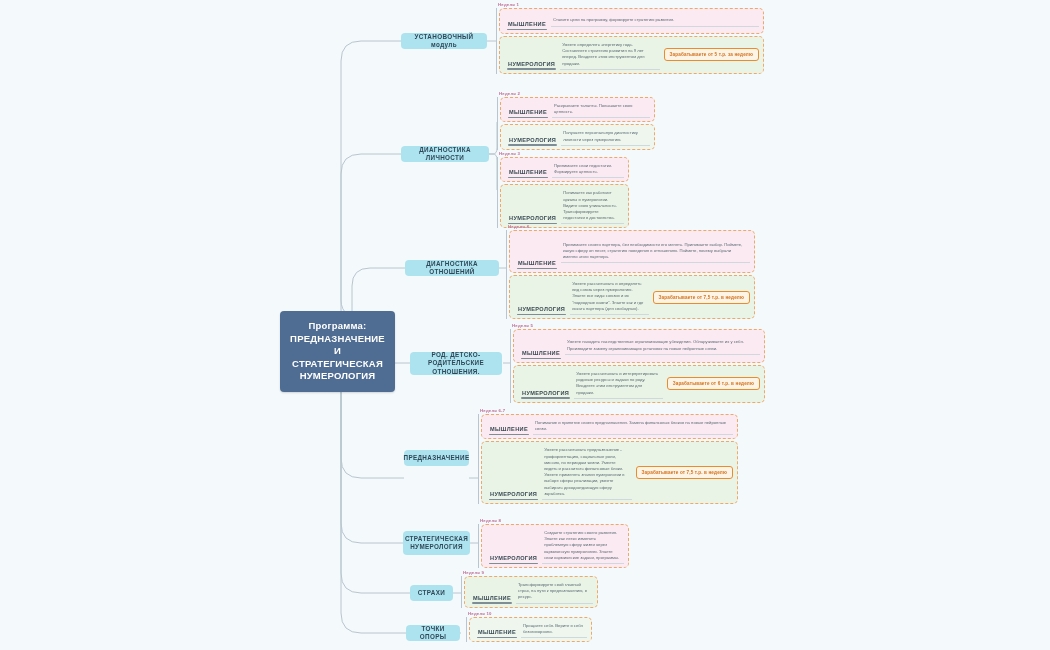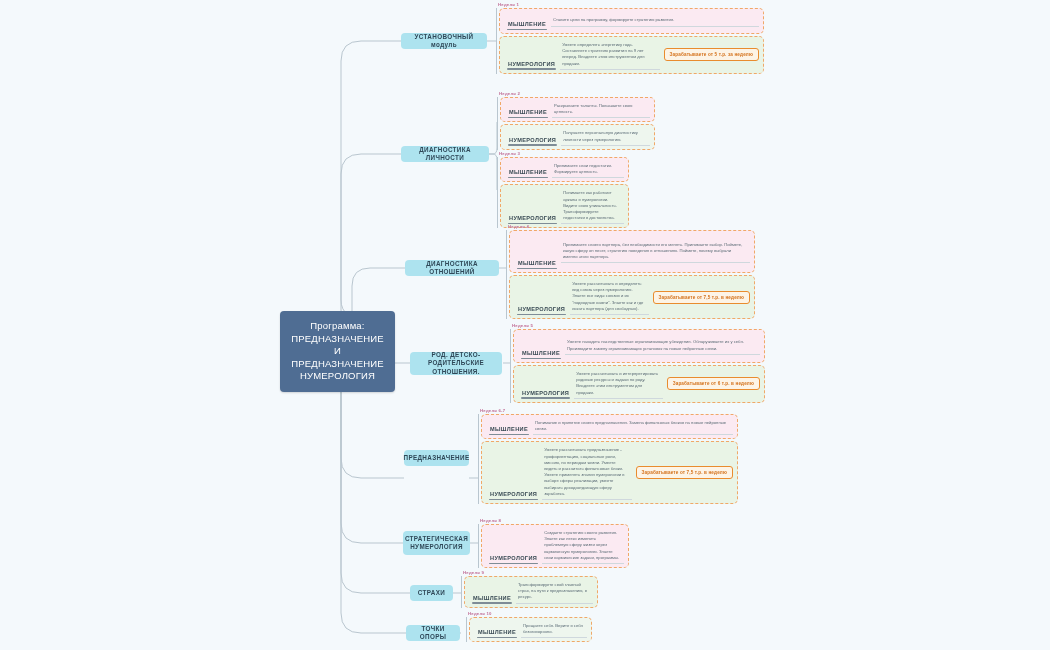--- a/index.html
+++ b/index.html
@@ -13,21 +13,21 @@
   #canvas{position:absolute;inset:0;}
   svg.links{position:absolute;left:0;top:0;width:1050px;height:650px;pointer-events:none;}
 
   
   .root{
     position:absolute;
     background:#4f6d93;
     color:#ffffff;
     border-radius:4px;
     text-align:center;
-    font-weight:normal;
+    font-weight:bold;
     font-size:9.5px;
     line-height:12.5px;
     letter-spacing:.2px;
     padding:9px 8px;
     box-sizing:border-box;
     box-shadow:0 1px 2px rgba(0,0,0,.15);
   }
 
   
   .branch{
@@ -141,21 +141,21 @@
       <path d="M469 478 L478 478"></path>
       <path d="M470 543 L478 543"></path>
       <path d="M453 593 L461 593"></path>
       <path d="M453 633 L461 633"></path>
     </g>
   </svg>
 
   <div class="root" style="left:280px;top:311px;width:115px;">
     <div>Программа:</div>
     <div>ПРЕДНАЗНАЧЕНИЕ</div>
-    <div>И ПРЕДНАЗНАЧЕНИЕ</div>
+    <div>И СТРАТЕГИЧЕСКАЯ</div>
     <div>НУМЕРОЛОГИЯ</div>
   </div>
 
   <div class="branch" style="left:401px;top:33px;width:86px;height:16px;">
     <span>УСТАНОВОЧНЫЙ модуль</span>
   </div>
   <div class="weekgroup" style="left:496px;top:2px;width:268px;">
     <div class="weeklabel">Неделя 1</div>
     <div class="weekbody">
       <div class="card think" style="min-height:26px;">

